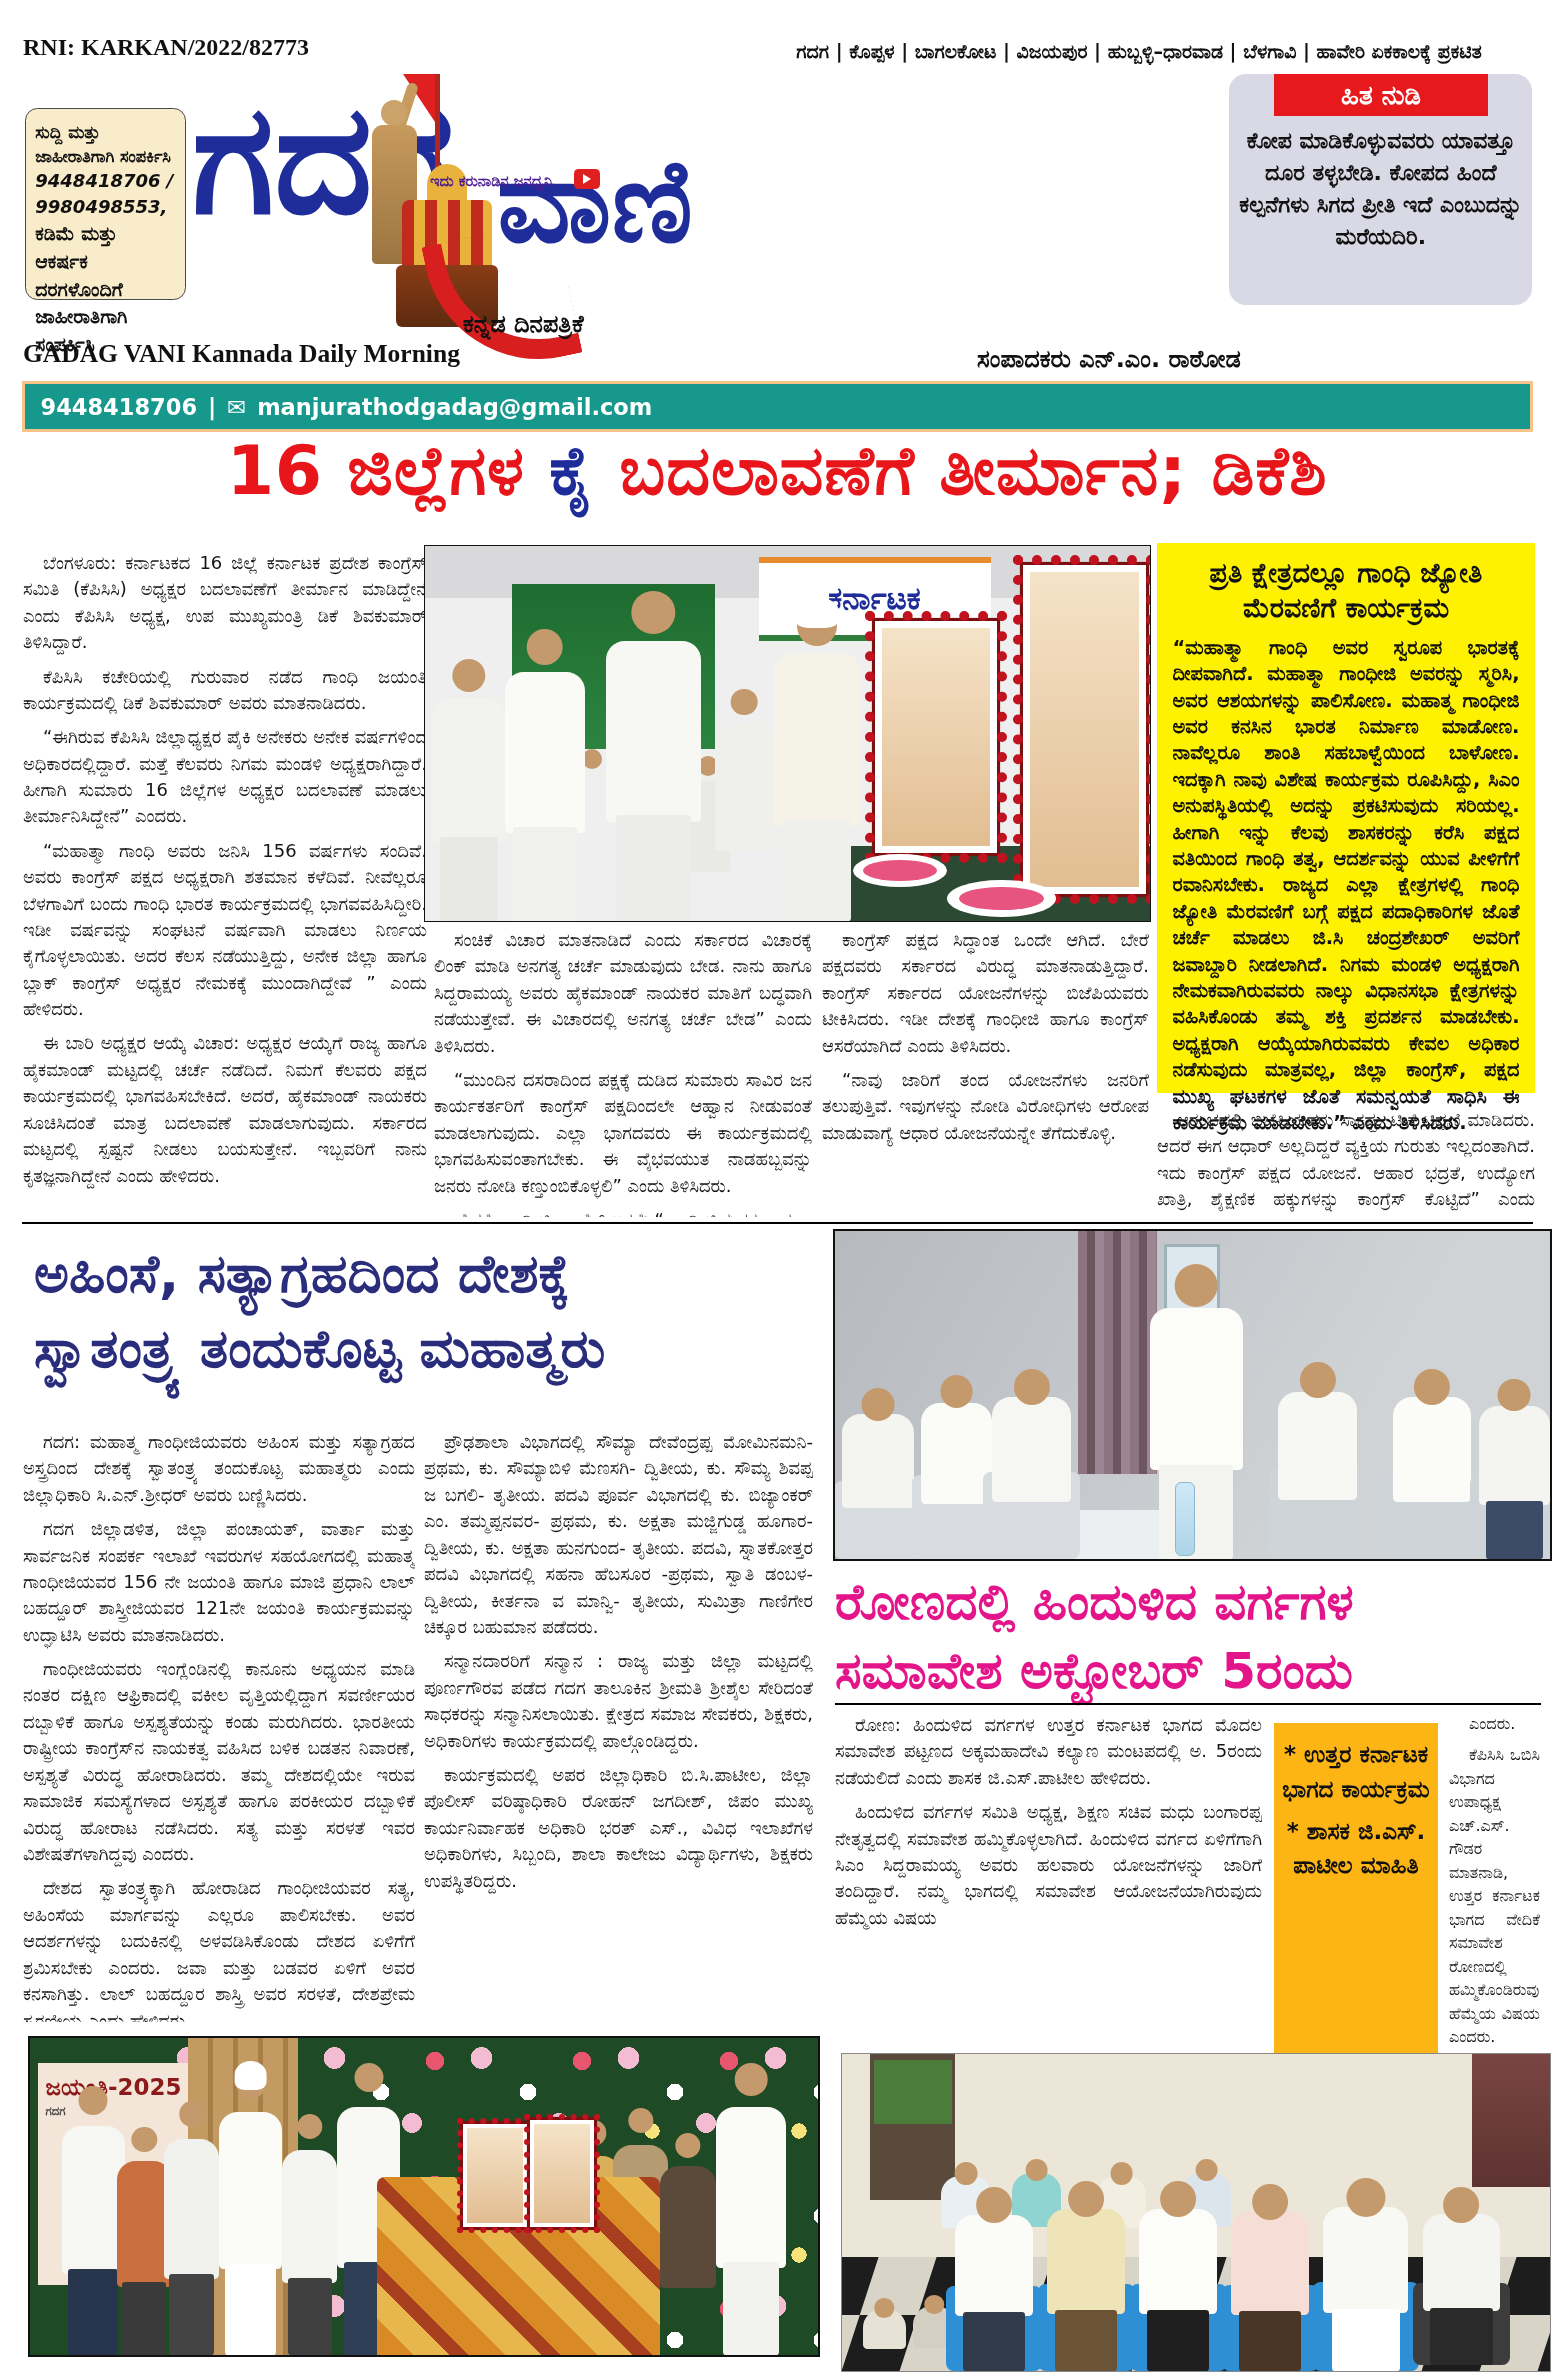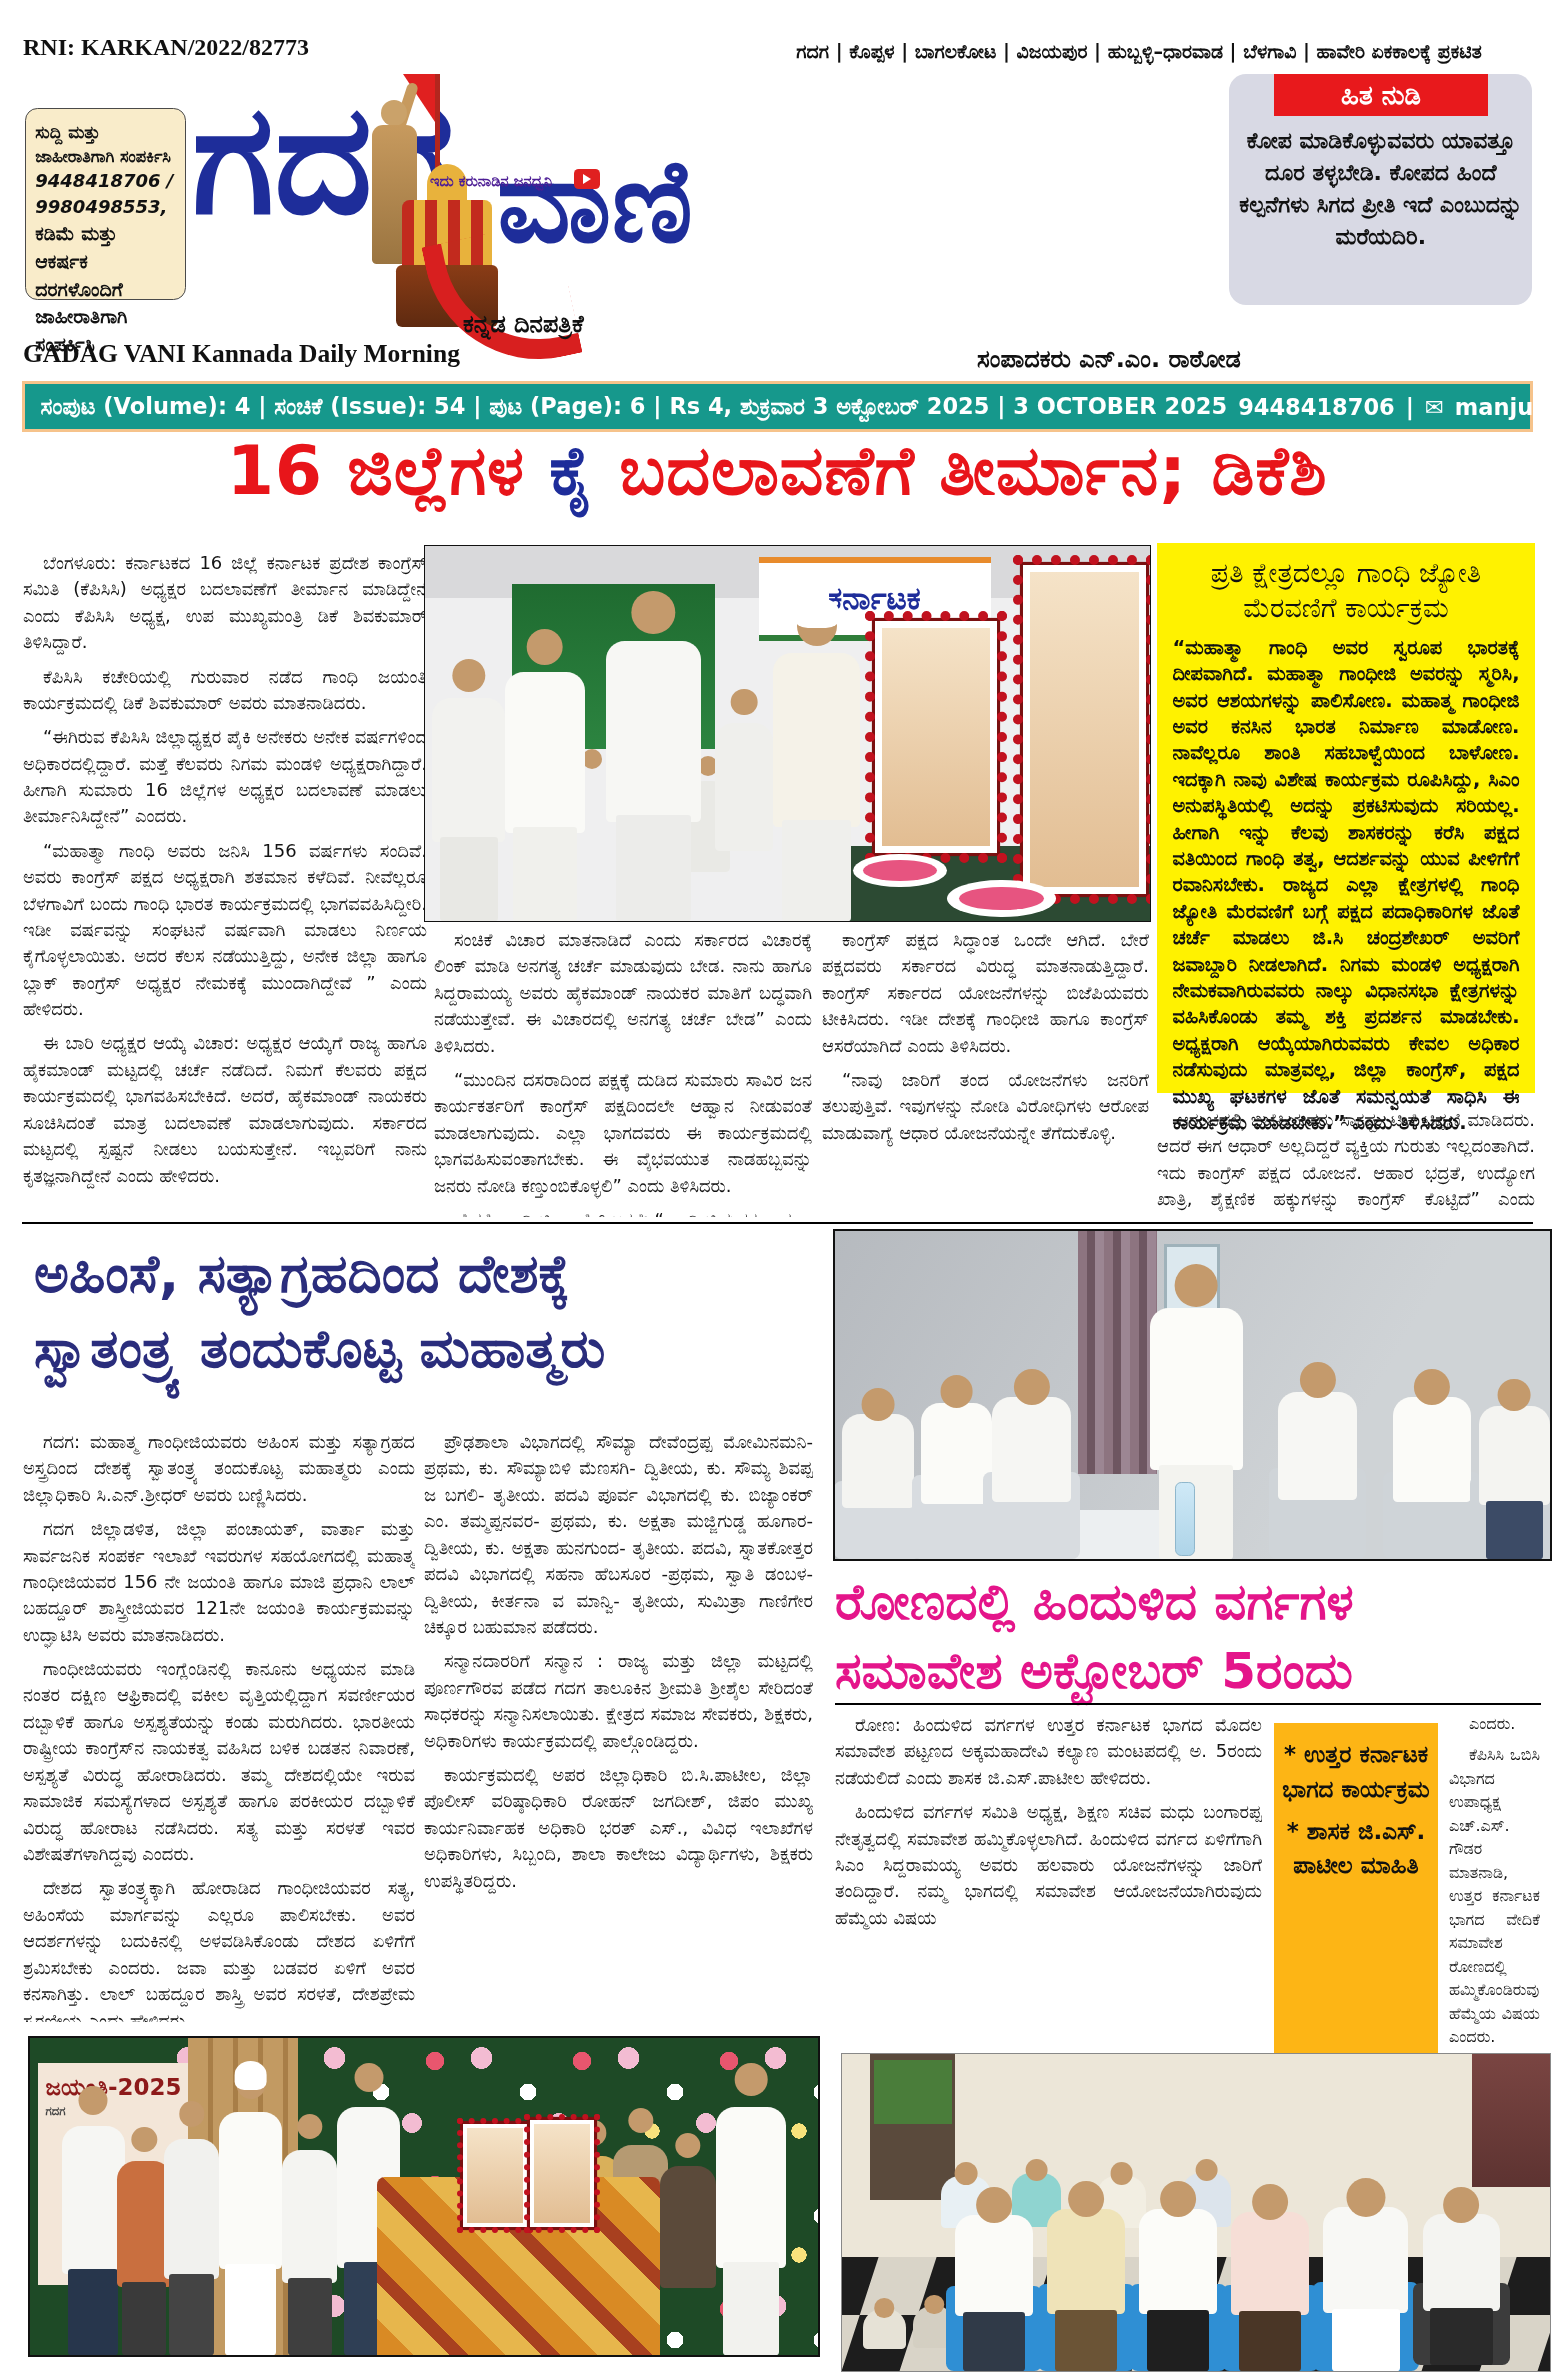--- a/index.html
+++ b/index.html
@@ -49,21 +49,21 @@
       font-size:22.5px;font-weight:bold;white-space:nowrap;}
   .ib-icon{display:inline-block;}
   
   #headline1{left:23px;top:434px;width:1508px;text-align:center;font-size:68px;font-weight:bold;
       color:#e8151a;line-height:1.1;letter-spacing:0.8px;white-space:nowrap;}
   #headline1 .kai{color:#1e2d9a;}
   
   #ls-col1{left:23px;top:550px;width:404px;height:666px;}
   #photo1{left:424px;top:545px;width:725px;height:375px;border:1.5px solid #111;background:linear-gradient(#d9d9db 0 14%,#efeff0 14% 100%);overflow:hidden;}
   #gbox{left:1157px;top:543px;width:378px;height:550px;background:#fff200;box-sizing:border-box;padding:12.4px 15.5px;}
-  #gbox .t{font-size:27px;font-weight:normal;text-align:center;line-height:1.3;margin-bottom:9.3px;}
+  #gbox .t{font-size:27px;font-weight:bold;text-align:center;line-height:1.3;margin-bottom:9.3px;}
   #gbox .b{font-size:19.4px;font-weight:600;line-height:1.36;text-align:justify;}
   #ls-col2{left:434px;top:927px;width:378px;height:290px;}
   #ls-col3{left:822px;top:927px;width:327px;height:290px;}
   #ls-col4{left:1157px;top:1107px;width:378px;height:112px;font-size:18px;}
   .rule{background:#000;}
   
   #headline2{left:34px;top:1236px;width:782px;font-size:53px;font-weight:bold;color:#2a2d7c;line-height:1.42;}
   #photo2{left:833px;top:1229px;width:715px;height:328px;border:2.3px solid #111;background:linear-gradient(120deg,#b6babf,#cfd3d6 70%);overflow:hidden;}
   #s2-col1{left:23px;top:1429px;width:392px;height:593px;}
   #s2-col2{left:424px;top:1429px;width:389px;height:593px;}
@@ -141,21 +141,20 @@
 
   <div id="hita" class="abs">
     <div class="bar">ಹಿತ ನುಡಿ</div>
     <div class="txt">ಕೋಪ ಮಾಡಿಕೊಳ್ಳುವವರು ಯಾವತ್ತೂ ದೂರ ತಳ್ಳಬೇಡಿ. ಕೋಪದ ಹಿಂದೆ ಕಲ್ಪನೆಗಳು ಸಿಗದ ಪ್ರೀತಿ ಇದೆ ಎಂಬುದನ್ನು ಮರೆಯದಿರಿ.</div>
   </div>
 
   <div id="engline" class="abs serif">GADAG VANI Kannada Daily Morning</div>
   <div id="editor" class="abs">ಸಂಪಾದಕರು ಎನ್.ಎಂ. ರಾಠೋಡ</div>
 
   <div id="infobar" class="abs">
-    <span>ಸಂಪುಟ (Volume): 4 | ಸಂಚಿಕೆ (Issue): 54 | ಪುಟ (Page): 6 | Rs 4, ಶುಕ್ರವಾರ 3 ಅಕ್ಟೋಬರ್ 2025 | 3 OCTOBER 2025</span>
     <span>9448418706</span>
     <span>|</span>
     <span class="ib-icon">✉</span>
     <span>manjurathodgadag@gmail.com</span>
 
   </div>
 
   <div id="headline1" class="abs">
     <span>16 ಜಿಲ್ಲೆಗಳ </span><span class="kai">ಕೈ</span><span> ಬದಲಾವಣೆಗೆ ತೀರ್ಮಾನ; ಡಿಕೆಶಿ</span>
   </div>

